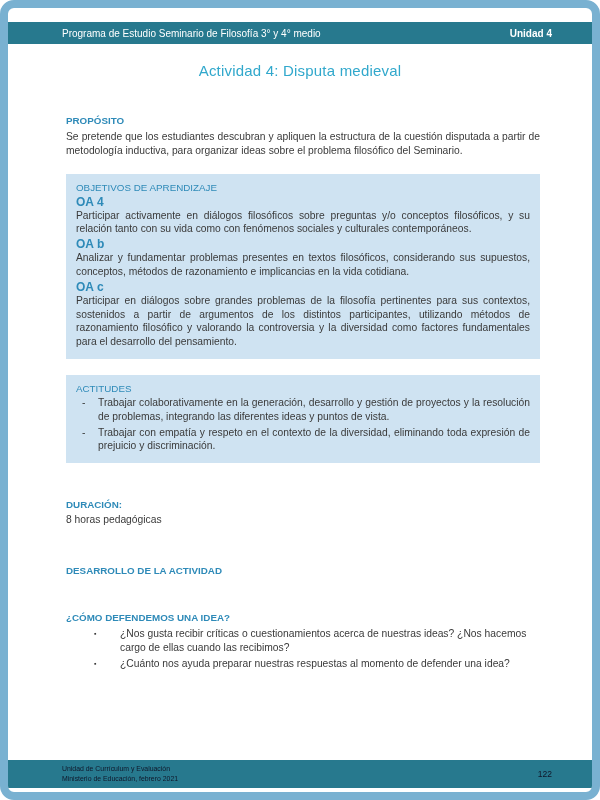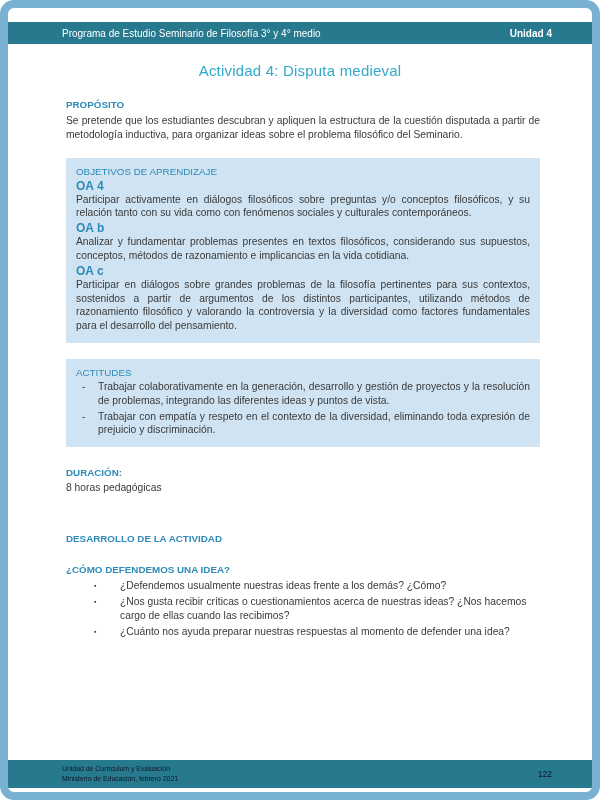--- a/index.html
+++ b/index.html
@@ -31,21 +31,21 @@
     text-align:center;
     color:#31a8cc;
     font-size:15px;
     letter-spacing:0.2px;
   }
   .content { padding:0 52px 0 58px; }
   .h-section {
     color:#2e8ab8;
     font-weight:bold;
     font-size:9.8px;
-    margin-top:20px;
+    margin-top:36px;
   }
   .para {
     font-size:10.3px;
     line-height:1.34;
     margin-top:4px;
     text-align:justify;
   }
   .infobox {
     background:#cfe3f2;
     margin-top:16px;
@@ -155,24 +155,20 @@
     <div class="h-section">DURACIÓN:</div>
     <div class="duracion-body">8 horas pedagógicas</div>
 
     <div class="h-section gap-lg">DESARROLLO DE LA ACTIVIDAD</div>
 
     <div class="h-section">¿CÓMO DEFENDEMOS UNA IDEA?</div>
 
     <div class="q-list">
       <div class="q-item">
         <span class="bullet">▪</span>
-        <span class="txt">¿Defendemos usualmente nuestras ideas frente a los demás? ¿Cómo?</span>
-      </div>
-      <div class="q-item">
-        <span class="bullet">▪</span>
         <span class="txt">¿Nos gusta recibir críticas o cuestionamientos acerca de nuestras ideas? ¿Nos hacemos cargo de ellas cuando las recibimos?</span>
       </div>
       <div class="q-item">
         <span class="bullet">▪</span>
         <span class="txt">¿Cuánto nos ayuda preparar nuestras respuestas al momento de defender una idea?</span>
       </div>
     </div>
 
   </div>
 

